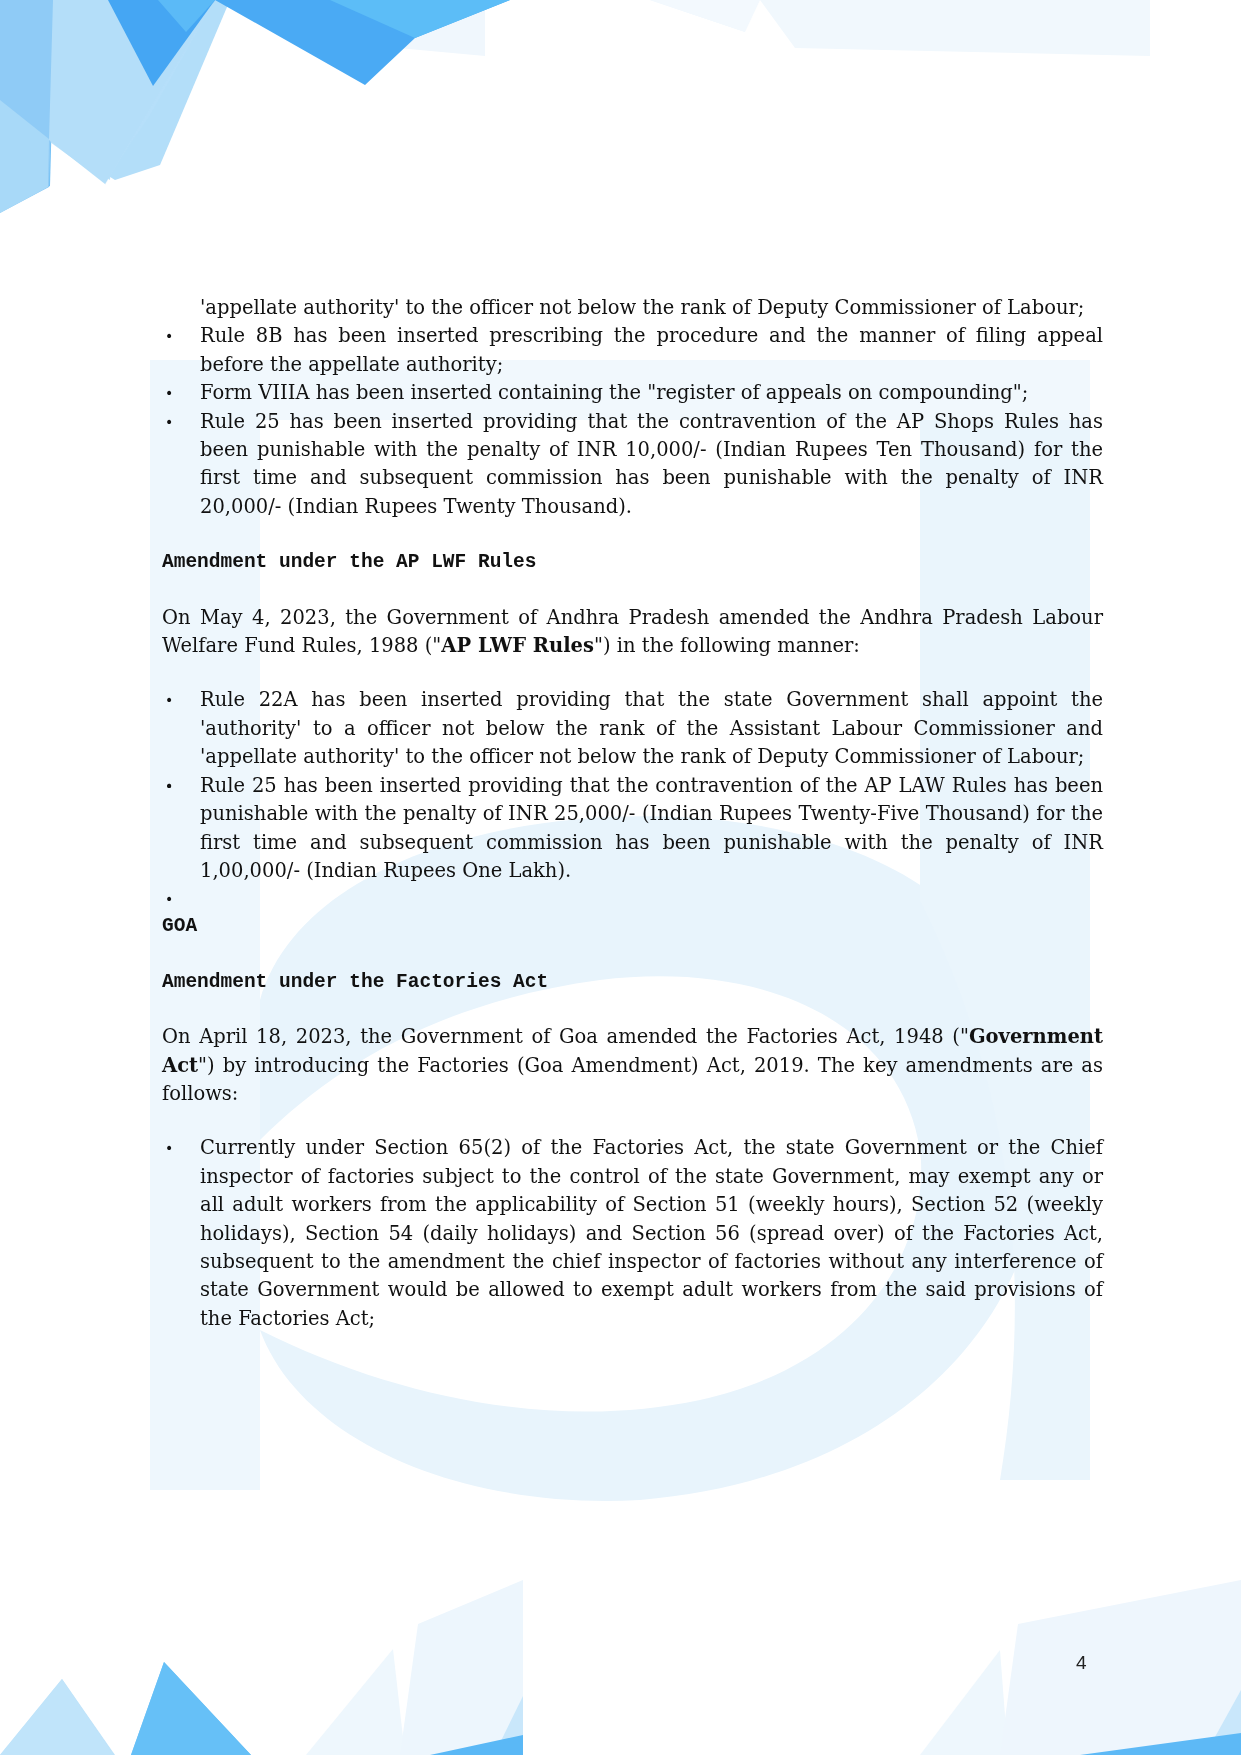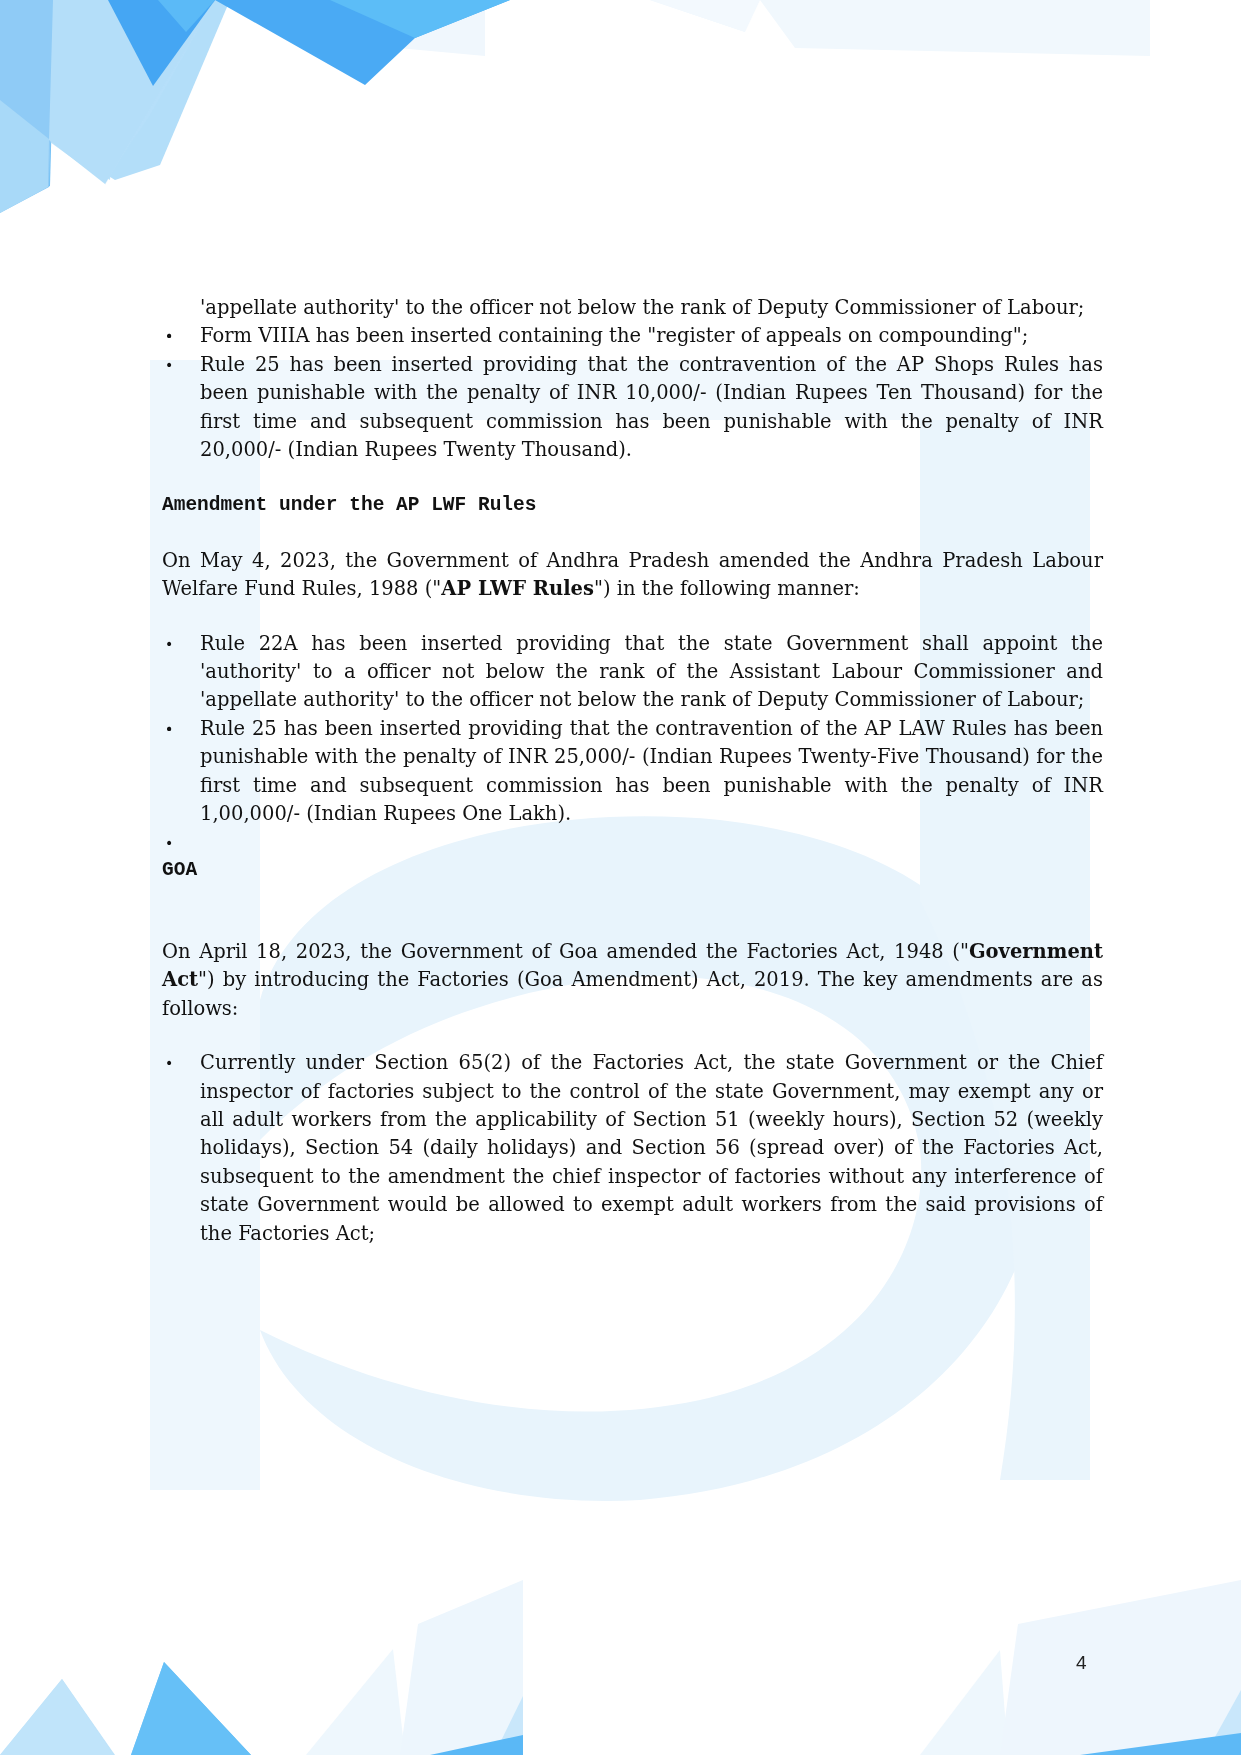--- a/index.html
+++ b/index.html
@@ -147,20 +147,21 @@
   <polygon points="1205,1755 1241,1690 1241,1755" fill="#C9E7FB"></polygon>
   <polygon points="1080,1755 1241,1733 1241,1755" fill="#5DB9F6"></polygon>
 </svg>
 
 <div class="content">
 
   <div class="cont">'appellate authority' to the officer not below the rank of Deputy Commissioner of Labour;</div>
   <ul class="bullets">
     <li>
       <span class="dot">•</span>
+      <span>Rule 8B has been inserted prescribing the procedure and the manner of filing appeal before the appellate authority;</span>
     </li>
     <li>
       <span class="dot">•</span>
       <span>Form VIIIA has been inserted containing the "register of appeals on compounding";</span>
     </li>
     <li>
       <span class="dot">•</span>
       <span>Rule 25 has been inserted providing that the contravention of the AP Shops Rules has been punishable with the penalty of INR 10,000/- (Indian Rupees Ten Thousand) for the first time and subsequent commission has been punishable with the penalty of INR 20,000/- (Indian Rupees Twenty Thousand).</span>
     </li>
   </ul>
@@ -185,20 +186,21 @@
       <span>Rule 25 has been inserted providing that the contravention of the AP LAW Rules has been punishable with the penalty of INR 25,000/- (Indian Rupees Twenty-Five Thousand) for the first time and subsequent commission has been punishable with the penalty of INR 1,00,000/- (Indian Rupees One Lakh).</span>
     </li>
     <li>
       <span class="dot">•</span>
     </li>
   </ul>
 
   <div class="gap-m"></div>
   <p class="heading">GOA</p>
   <div class="gap-m"></div>
+  <p class="heading">Amendment under the Factories Act</p>
   <div class="gap-m"></div>
 
   <p><span>On April 18, 2023, the Government of Goa amended the Factories Act, 1948 ("</span><b>Government Act</b><span>") by introducing the Factories (Goa Amendment) Act, 2019. The key amendments are as follows:</span></p>
   <div class="gap-s"></div>
 
   <ul class="bullets">
     <li>
       <span class="dot">•</span>
       <span>Currently under Section 65(2) of the Factories Act, the state Government or the Chief inspector of factories subject to the control of the state Government, may exempt any or all adult workers from the applicability of Section 51 (weekly hours), Section 52 (weekly holidays), Section 54 (daily holidays) and Section 56 (spread over) of the Factories Act, subsequent to the amendment the chief inspector of factories without any interference of state Government would be allowed to exempt adult workers from the said provisions of the Factories Act;</span>
     </li>

